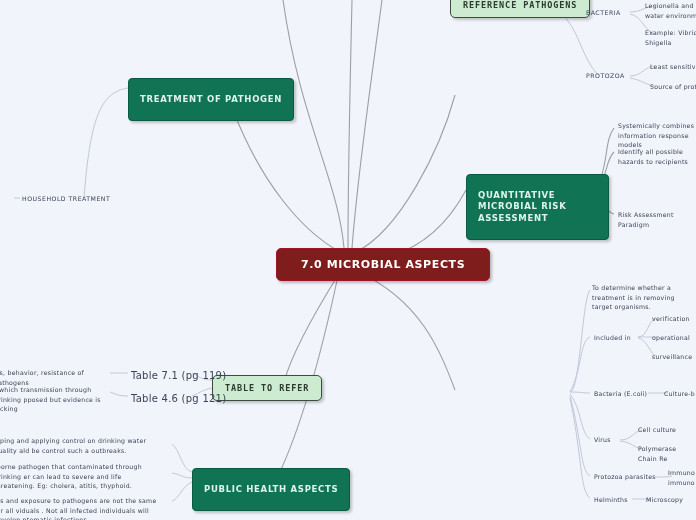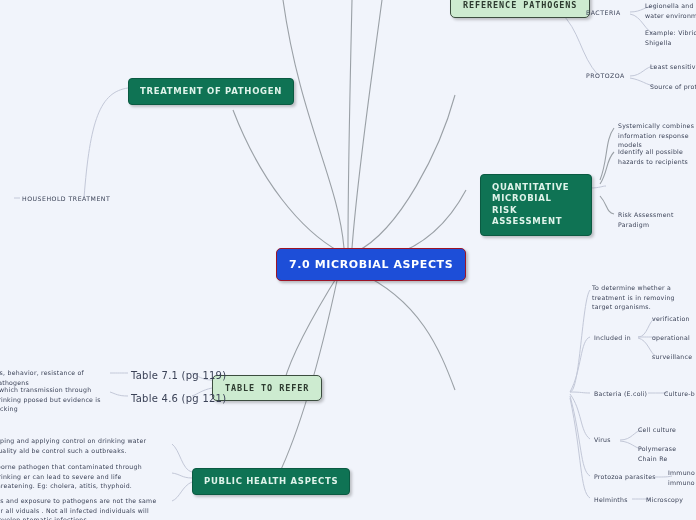--- a/index.html
+++ b/index.html
@@ -36,41 +36,41 @@
   }
 
   
   .node {
     position: absolute;
     box-sizing: border-box;
     white-space: nowrap;
   }
 
   .root {
-    background: #1d4ed8;
+    background: #7f1d1d;
     color: #ffffff;
     border: 1px solid #9d1426;
     border-radius: 5px;
     font-size: 11px;
     font-weight: bold;
     letter-spacing: 0.6px;
-    padding: 9px 12px;
+    padding: 9px 24px;
     text-align: center;
     box-shadow: 2px 2px 3px rgba(0,0,0,0.25);
   }
 
   .branch-dark {
     background: #0f7354;
     color: #dff3ea;
     border: 1px solid #0b5a42;
     border-radius: 4px;
     font-size: 8.5px;
     font-weight: bold;
     letter-spacing: 0.7px;
-    padding: 7px 11px;
+    padding: 15px 11px;
     box-shadow: 2px 2px 3px rgba(0,0,0,0.22);
     line-height: 1.35;
   }
 
   .branch-light {
     background: #cdebd0;
     color: #2d3a2f;
     border: 1px solid #3c4d3f;
     border-radius: 5px;
     font-size: 8.5px;
@@ -167,21 +167,21 @@
   <div class="node leaf" style="left:645px; top:28px; width:62px;">Example: Vibrio, Shigella</div>
 
   <div class="node leaf cap" style="left:586px; top:71px;">PROTOZOA</div>
   <div class="node leaf" style="left:650px; top:62px; width:66px;">Least sensitive b</div>
   <div class="node leaf" style="left:650px; top:82px; width:66px;">Source of protoz</div>
 
   <div class="node branch-dark" style="left:128px; top:78px;">TREATMENT OF PATHOGEN</div>
 
   <div class="node leaf cap" style="left:22px; top:194px;">HOUSEHOLD TREATMENT</div>
 
-  <div class="node branch-dark" style="left:480px; top:174px; white-space:normal; width:112px;">QUANTITATIVE MICROBIAL RISK ASSESSMENT</div>
+  <div class="node branch-dark" style="left:466px; top:174px; white-space:normal; width:143px;">QUANTITATIVE MICROBIAL RISK ASSESSMENT</div>
 
   <div class="node leaf" style="left:618px; top:121px; width:84px;">Systemically combines information response models</div>
   <div class="node leaf" style="left:618px; top:147px; width:84px;">Identify all possible hazards to recipients</div>
   <div class="node leaf" style="left:618px; top:210px; width:86px;">Risk Assessment Paradigm</div>
 
 
   <div class="node leaf" style="left:592px; top:283px; width:104px;">To determine whether a treatment is in removing target organisms.</div>
 
   <div class="node leaf" style="left:594px; top:333px;">Included in</div>
   <div class="node leaf" style="left:652px; top:314px;">verification</div>

